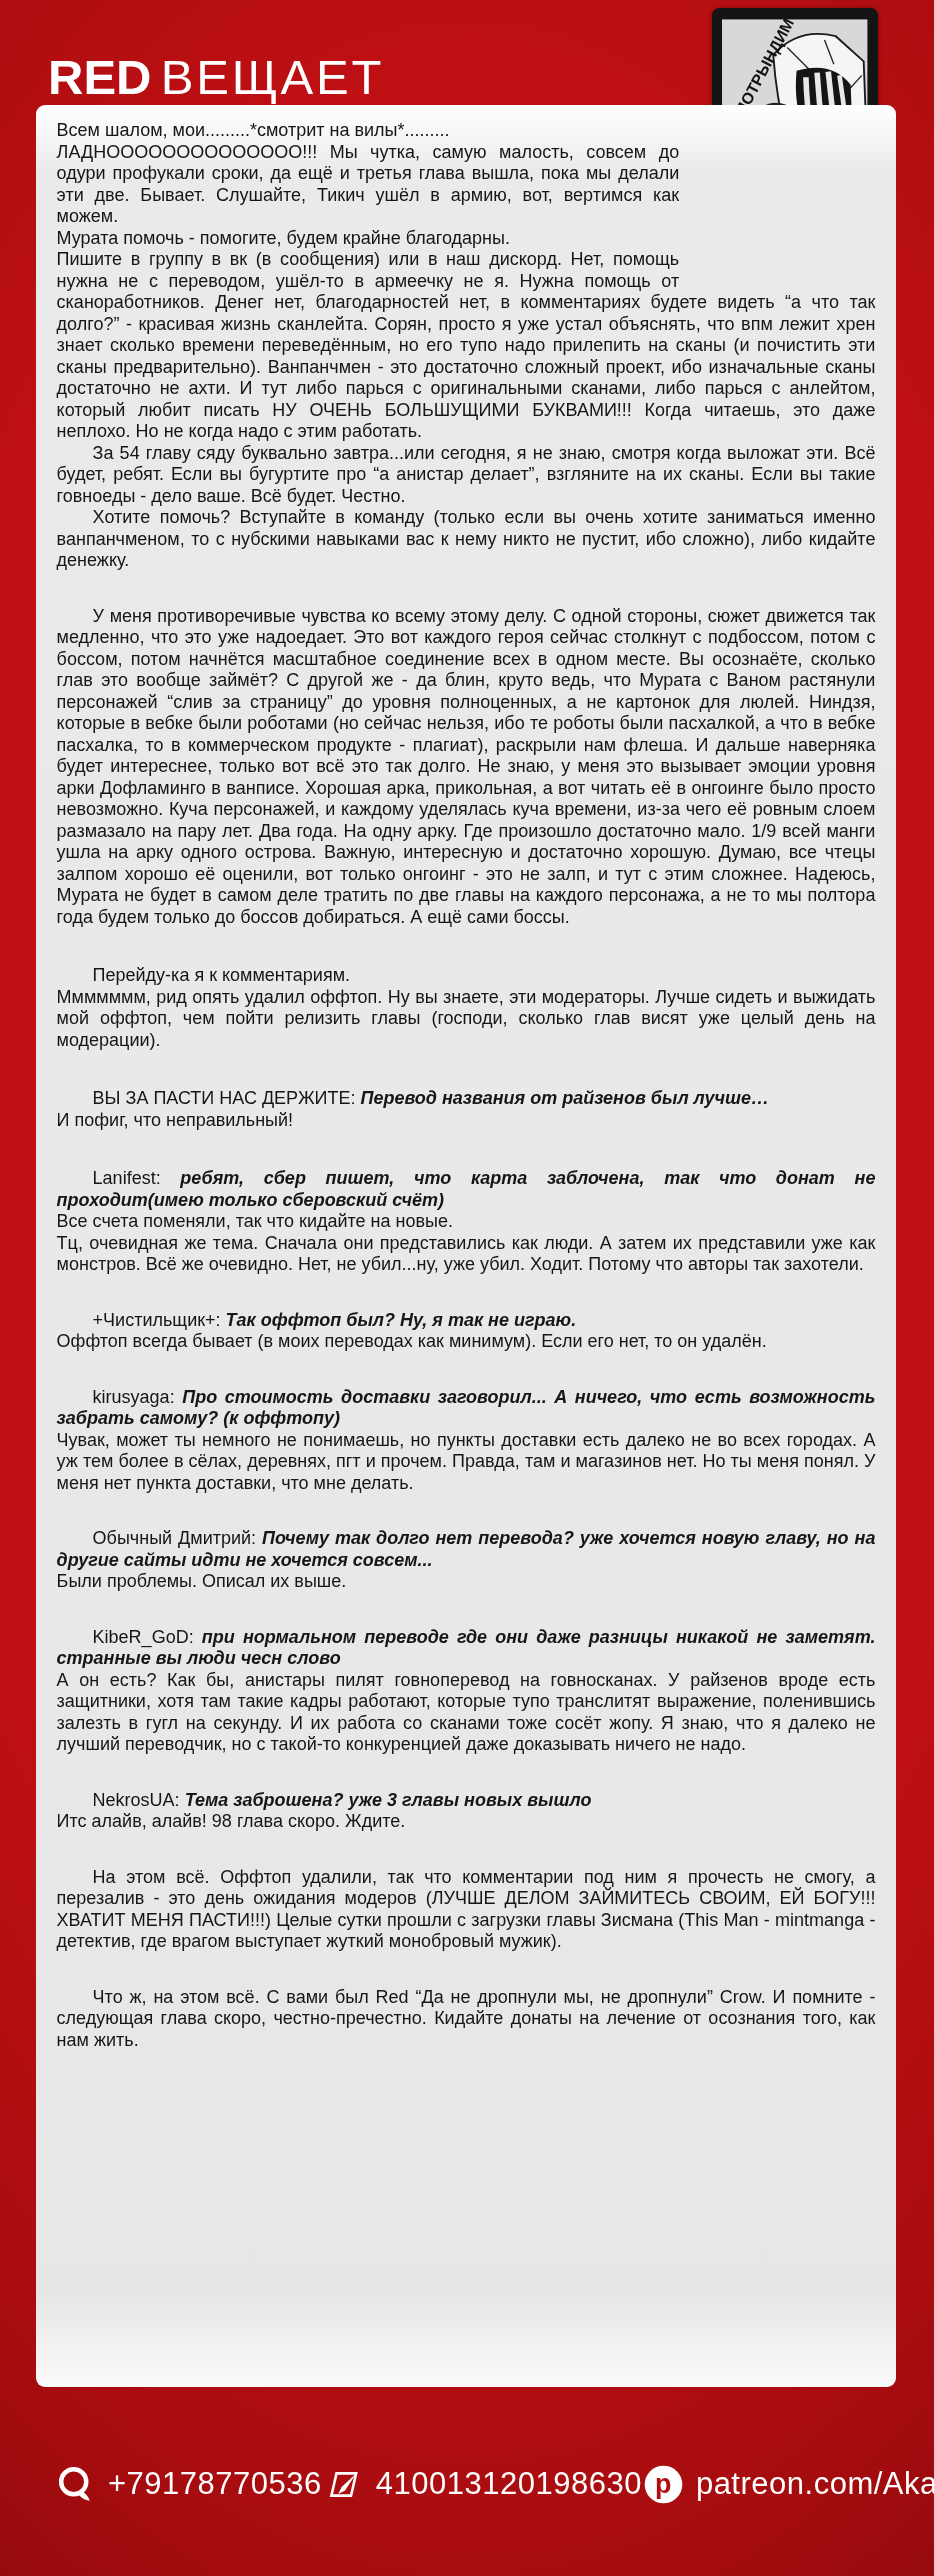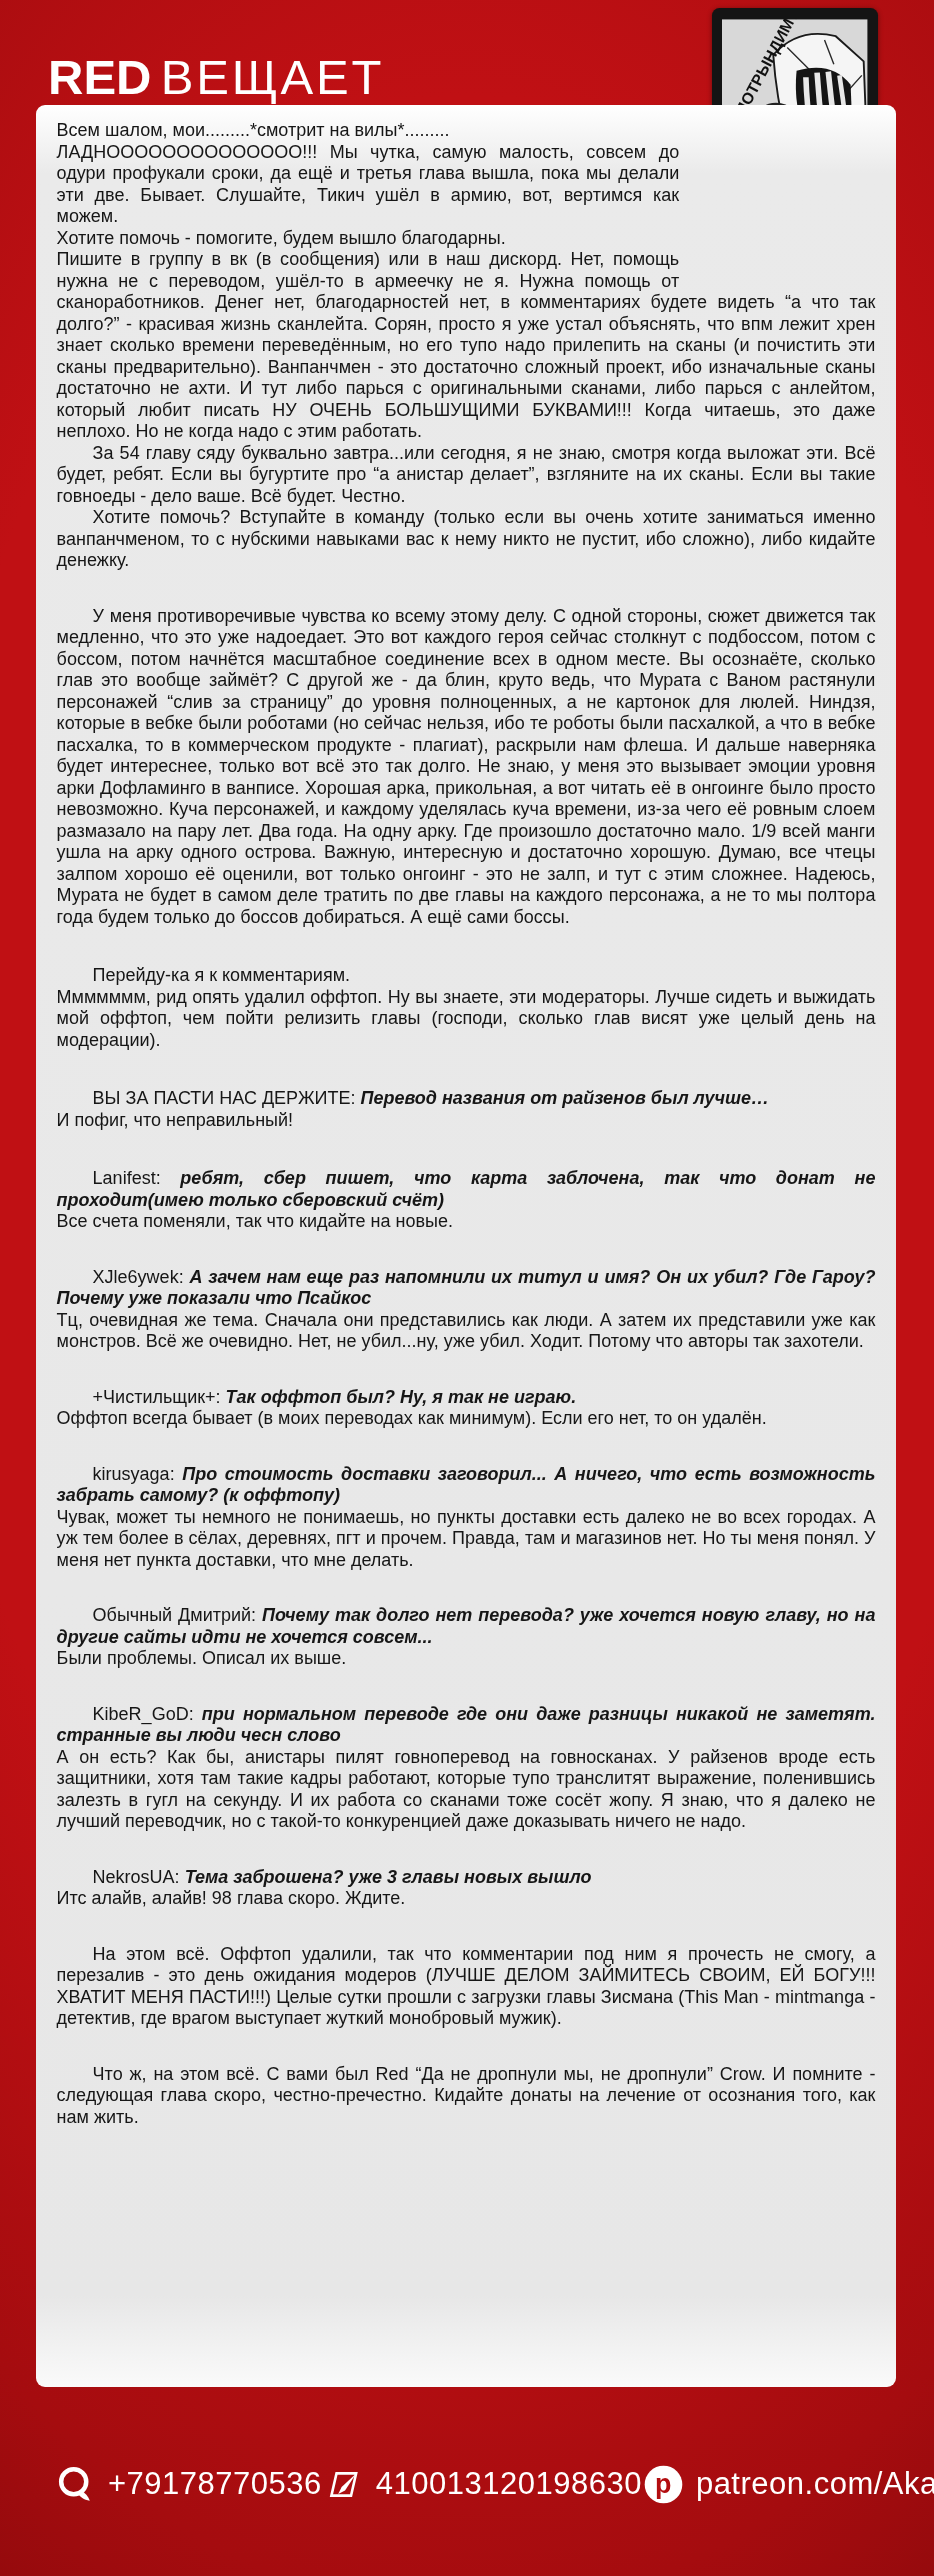--- a/index.html
+++ b/index.html
@@ -77,32 +77,31 @@
 
       <text transform="translate(24 104) rotate(-62)" font-size="17" font-weight="bold" fill="#111" font-family="Liberation Sans, sans-serif">ПОТРЫНДИМ?</text>
     </svg>
   </div>
 
   <main class="sheet">
     <div class="float-spacer"></div>
     <div id="paragraphs">
         <div class="para"><span class="seg">Всем шалом, мои.........*смотрит на вилы*.........</span></div>
         <div class="para"><span class="seg">ЛАДНОООООООООООООО!!! Мы чутка, самую малость, совсем до одури профукали сроки, да ещё и третья глава вышла, пока мы делали эти две. Бывает. Слушайте, Тикич ушёл в армию, вот, вертимся как можем.</span></div>
-        <div class="para"><span class="seg">Хотите помочь - помогите, будем вышло благодарны.</span></div>
+        <div class="para"><span class="seg">Мурата помочь - помогите, будем крайне благодарны.</span></div>
         <div class="para"><span class="seg">Пишите в группу в вк (в сообщения) или в наш дискорд. Нет, помощь нужна не с переводом, ушёл-то в армеечку не я. Нужна помощь от сканоработников. Денег нет, благодарностей нет, в комментариях будете видеть “а что так долго?” - красивая жизнь сканлейта. Сорян, просто я уже устал объяснять, что впм лежит хрен знает сколько времени переведённым, но его тупо надо прилепить на сканы (и почистить эти сканы предварительно). Ванпанчмен - это достаточно сложный проект, ибо изначальные сканы достаточно не ахти. И тут либо парься с оригинальными сканами, либо парься с анлейтом, который любит писать НУ ОЧЕНЬ БОЛЬШУЩИМИ БУКВАМИ!!! Когда читаешь, это даже неплохо. Но не когда надо с этим работать.</span></div>
         <div class="para indent"><span class="seg">За 54 главу сяду буквально завтра...или сегодня, я не знаю, смотря когда выложат эти. Всё будет, ребят. Если вы бугуртите про “а анистар делает”, взгляните на их сканы. Если вы такие говноеды - дело ваше. Всё будет. Честно.</span></div>
         <div class="para indent"><span class="seg">Хотите помочь? Вступайте в команду (только если вы очень хотите заниматься именно ванпанчменом, то с нубскими навыками вас к нему никто не пустит, ибо сложно), либо кидайте денежку.</span></div>
         <div class="para indent gap2"><span class="seg">У меня противоречивые чувства ко всему этому делу. С одной стороны, сюжет движется так медленно, что это уже надоедает. Это вот каждого героя сейчас столкнут с подбоссом, потом с боссом, потом начнётся масштабное соединение всех в одном месте. Вы осознаёте, сколько глав это вообще займёт? С другой же - да блин, круто ведь, что Мурата с Ваном растянули персонажей “слив за страницу” до уровня полноценных, а не картонок для люлей. Ниндзя, которые в вебке были роботами (но сейчас нельзя, ибо те роботы были пасхалкой, а что в вебке пасхалка, то в коммерческом продукте - плагиат), раскрыли нам флеша. И дальше наверняка будет интереснее, только вот всё это так долго. Не знаю, у меня это вызывает эмоции уровня арки Дофламинго в ванписе. Хорошая арка, прикольная, а вот читать её в онгоинге было просто невозможно. Куча персонажей, и каждому уделялась куча времени, из-за чего её ровным слоем размазало на пару лет. Два года. На одну арку. Где произошло достаточно мало. 1/9 всей манги ушла на арку одного острова. Важную, интересную и достаточно хорошую. Думаю, все чтецы залпом хорошо её оценили, вот только онгоинг - это не залп, и тут с этим сложнее. Надеюсь, Мурата не будет в самом деле тратить по две главы на каждого персонажа, а не то мы полтора года будем только до боссов добираться. А ещё сами боссы.</span></div>
         <div class="para indent gap1"><span class="seg">Перейду-ка я к комментариям.</span></div>
         <div class="para"><span class="seg">Ммммммм, рид опять удалил оффтоп. Ну вы знаете, эти модераторы. Лучше сидеть и выжидать мой оффтоп, чем пойти релизить главы (господи, сколько глав висят уже целый день на модерации).</span></div>
         <div class="para indent gap1"><span class="seg">ВЫ ЗА ПАСТИ НАС ДЕРЖИТЕ: </span><span class="quote">Перевод названия от райзенов был лучше…</span></div>
         <div class="para"><span class="seg">И пофиг, что неправильный!</span></div>
         <div class="para indent gap1"><span class="seg">Lanifest: </span><span class="quote">ребят, сбер пишет, что карта заблочена, так что донат не проходит(имею только сберовский счёт)</span></div>
         <div class="para"><span class="seg">Все счета поменяли, так что кидайте на новые.</span></div>
-        <div class="para indent gap2"><span class="seg">XJle6ywek: </span><span class="quote">А зачем нам еще раз напомнили их титул и имя? Он их убил? Где Гароу? Почему уже показали что Псайкос</span></div>
         <div class="para"><span class="seg">Тц, очевидная же тема. Сначала они представились как люди. А затем их представили уже как монстров. Всё же очевидно. Нет, не убил...ну, уже убил. Ходит. Потому что авторы так захотели.</span></div>
         <div class="para indent gap2"><span class="seg">+Чистильщик+: </span><span class="quote">Так оффтоп был? Ну, я так не играю.</span></div>
         <div class="para"><span class="seg">Оффтоп всегда бывает (в моих переводах как минимум). Если его нет, то он удалён.</span></div>
         <div class="para indent gap2"><span class="seg">kirusyaga: </span><span class="quote">Про стоимость доставки заговорил... А ничего, что есть возможность забрать самому? (к оффтопу)</span></div>
         <div class="para"><span class="seg">Чувак, может ты немного не понимаешь, но пункты доставки есть далеко не во всех городах. А уж тем более в сёлах, деревнях, пгт и прочем. Правда, там и магазинов нет. Но ты меня понял. У меня нет пункта доставки, что мне делать.</span></div>
         <div class="para indent gap2"><span class="seg">Обычный Дмитрий: </span><span class="quote">Почему так долго нет перевода? уже хочется новую главу, но на другие сайты идти не хочется совсем...</span></div>
         <div class="para"><span class="seg">Были проблемы. Описал их выше.</span></div>
         <div class="para indent gap2"><span class="seg">KibeR_GoD: </span><span class="quote">при нормальном переводе где они даже разницы никакой не заметят. странные вы люди чесн слово</span></div>
         <div class="para"><span class="seg">А он есть? Как бы, анистары пилят говноперевод на говносканах. У райзенов вроде есть защитники, хотя там такие кадры работают, которые тупо транслитят выражение, поленившись залезть в гугл на секунду. И их работа со сканами тоже сосёт жопу. Я знаю, что я далеко не лучший переводчик, но с такой-то конкуренцией даже доказывать ничего не надо.</span></div>
         <div class="para indent gap2"><span class="seg">NekrosUA: </span><span class="quote">Тема заброшена? уже 3 главы новых вышло</span></div>

